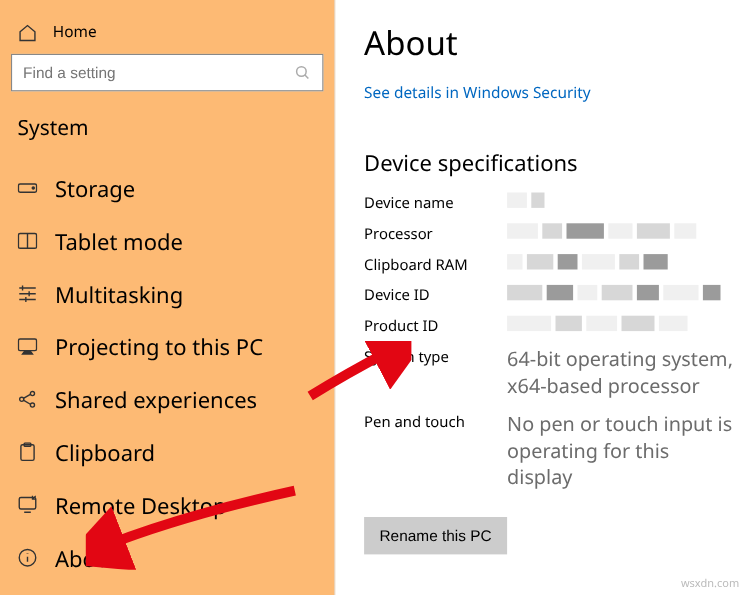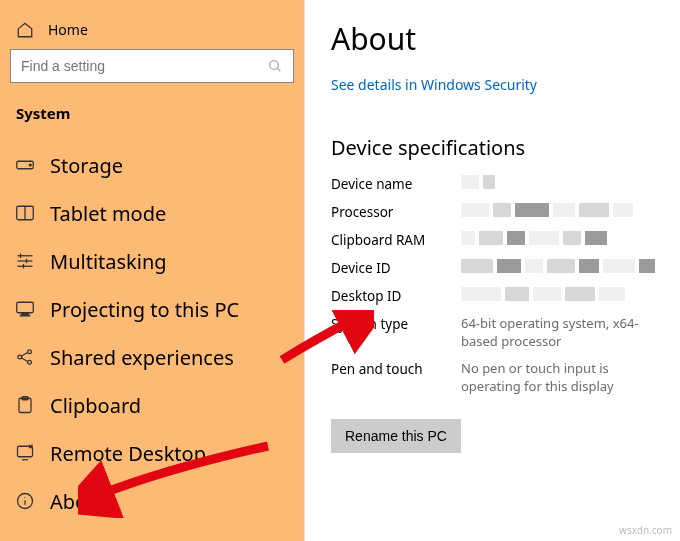--- a/index.html
+++ b/index.html
@@ -31,41 +31,41 @@
     background: #fff; padding: 0 10px;
   }
   .search-input {
     flex: 1; border: none; outline: none;
     font-size: 14px; color: #555;
     background: transparent;
   }
   .search-icon { width: 16px; height: 16px; opacity: .55; }
   .section-header {
     padding: 10px 16px 8px 16px;
-    font-weight: 700; font-size: 15px;
+    font-weight: 400; font-size: 19px;
   }
   .nav-list { display: flex; flex-direction: column; padding-top: 10px; }
   .nav-item {
     display: flex; align-items: center;
     height: 48px; padding: 0 16px; gap: 16px;
     cursor: pointer;
   }
   .nav-icon { width: 18px; height: 18px; display:flex; align-items:center; justify-content:center; color:#333; }
   .nav-label { font-size: 20px; }
 
   .main {
     flex: 1; padding: 18px 10px 10px 26px;
     background: #fff; overflow: hidden;
   }
   .page-title { font-size: 30px; font-weight: 400; margin-bottom: 16px; }
   .link { color: #0067c0; font-size: 14px; margin-bottom: 40px; display:block; cursor:pointer; }
   .subheader { font-size: 20px; font-weight: 400; margin-bottom: 14px; }
   .spec-row { display: flex; align-items: flex-start; margin-bottom: 10px; }
   .spec-label { width: 130px; flex: 0 0 130px; color: #000; font-size: 13.5px; }
-  .spec-value { flex: 1; color: #6c6c6c; font-size: 13px; line-height: 1.35; }
+  .spec-value { flex: 1; color: #6c6c6c; font-size: 18px; line-height: 1.35; }
   .btn {
     background: #ccc; border: none;
     padding: 9px 14px; font-size: 14px;
     margin-top: 14px; cursor: pointer;
   }
   
   .redact {
     display: flex; flex-wrap: wrap; gap: 4px;
   }
   .redact i {
@@ -238,21 +238,21 @@
         <i style="width:32px"></i>
           <i style="width:24px" class="dark"></i>
           <i style="width:18px" class="light"></i>
           <i style="width:28px"></i>
           <i style="width:20px" class="dark"></i>
           <i style="width:32px" class="light"></i>
           <i style="width:16px" class="dark"></i>
       </div>
     </div>
     <div class="spec-row">
-      <div class="spec-label">Desktop ID</div>
+      <div class="spec-label">Product ID</div>
       <div class="spec-value redact">
         <i style="width:40px" class="light"></i>
           <i style="width:24px"></i>
           <i style="width:28px" class="light"></i>
           <i style="width:30px"></i>
           <i style="width:26px" class="light"></i>
       </div>
     </div>
     <div class="spec-row">
       <div class="spec-label">System type</div>

